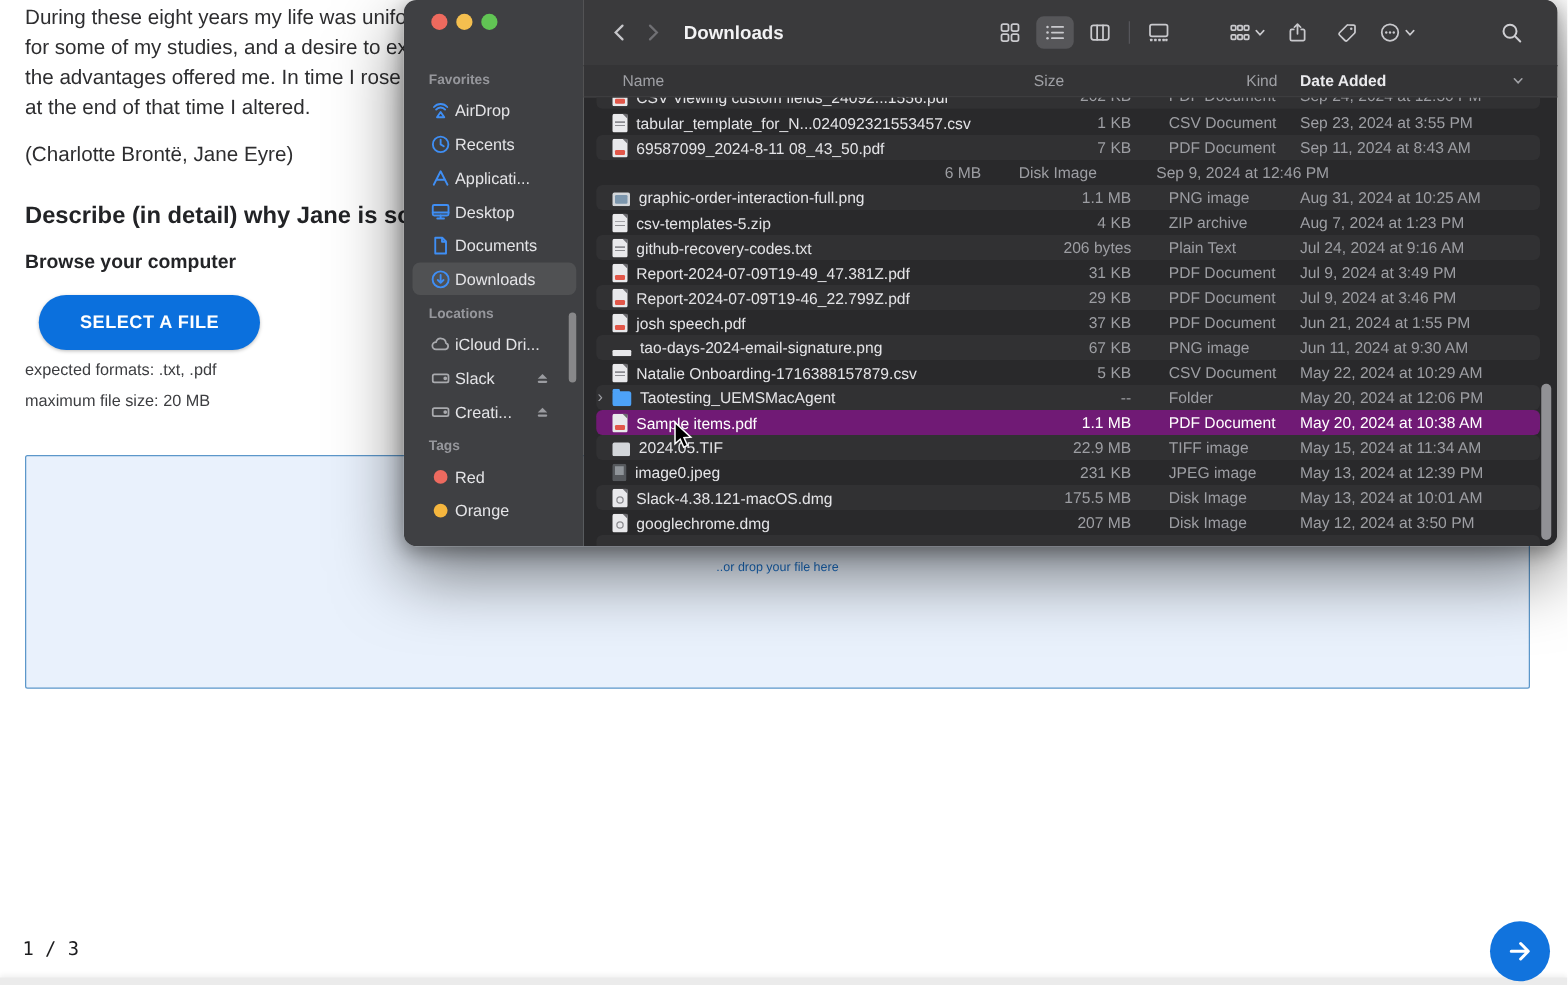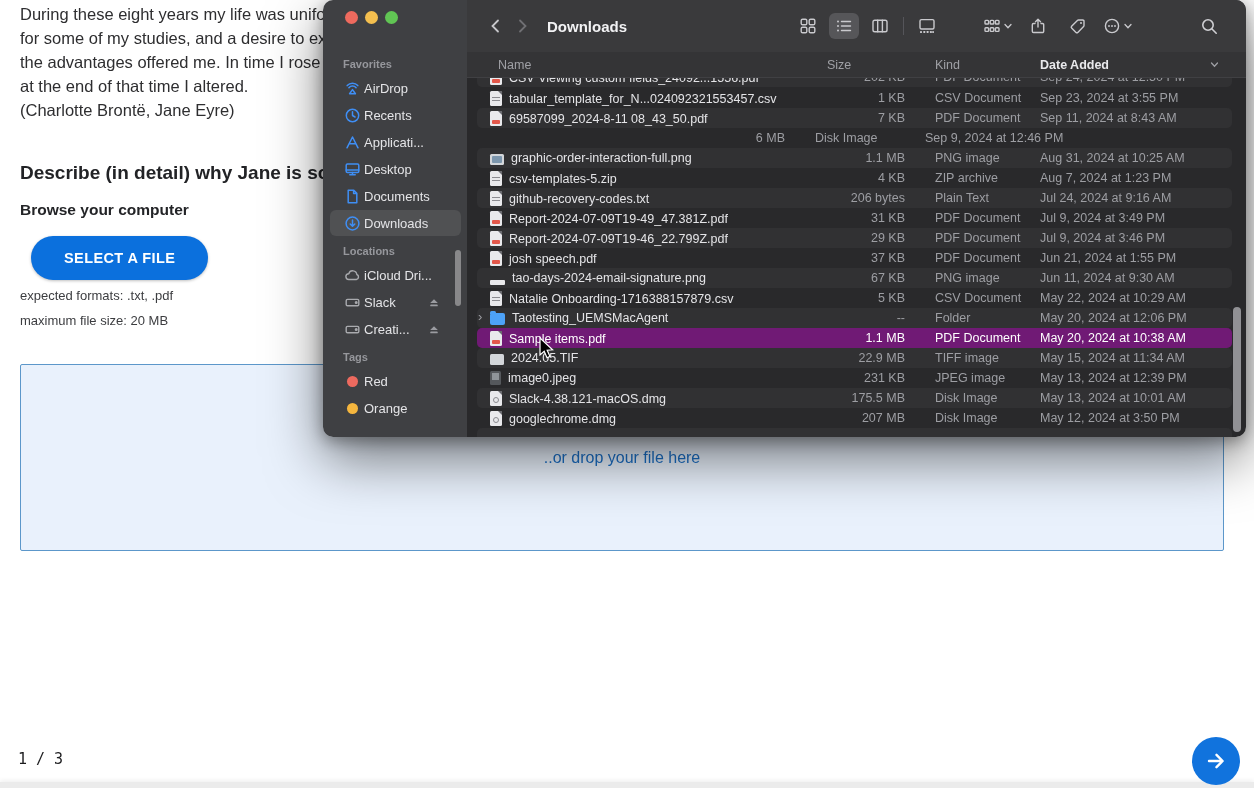--- a/index.html
+++ b/index.html
@@ -1,30 +1,30 @@
 <!DOCTYPE html>
 <html><head>
 <meta charset="utf-8">
 <style>
   html,body{margin:0;padding:0;background:#fff;}
   .stage{position:relative;width:1254px;height:788px;overflow:hidden;background:#ffffff;
          font-family:"Liberation Sans",sans-serif;}
   
   .quote{position:absolute;left:20px;top:2px;font-size:16.5px;color:#2e2e30;line-height:24px;white-space:nowrap;}
-  .qauthor{}
+  .qauthor{margin-top:14px;}
   .qheading{position:absolute;left:20px;top:162px;font-size:19px;font-weight:bold;color:#222326;white-space:nowrap;}
   .browse{position:absolute;left:20px;top:201px;font-size:15.5px;font-weight:bold;color:#232427;}
   .selectbtn{position:absolute;left:31px;top:236px;height:44px;padding:0 33px;border:none;border-radius:22px;
              background:#0b70dd;color:#fff;font-family:"Liberation Sans",sans-serif;font-size:14.5px;font-weight:bold;
              letter-spacing:.4px;cursor:pointer;box-shadow:0 1px 3px rgba(0,0,0,.25);}
   .meta1{position:absolute;left:20px;top:288px;font-size:13px;color:#3c3d40;}
   .meta2{position:absolute;left:20px;top:313px;font-size:13px;color:#3c3d40;}
   .dropzone{position:absolute;left:20px;top:364px;width:1202px;height:185px;background:#e9f1fc;
             border:1px solid #5c97ca;border-radius:2px;text-align:center;}
-  .dropzone span{display:inline-block;margin-top:84px;font-size:16px;color:#1b6fc6;}
+  .dropzone span{display:inline-block;margin-top:84px;font-size:10px;color:#1b6fc6;}
   .pageind{position:absolute;left:18px;top:750px;font-family:"DejaVu Sans Mono",monospace;font-size:15px;color:#1c1c1e;}
   .footerbar{position:absolute;left:0;bottom:0;width:100%;height:6px;background:#ebebeb;box-shadow:0 -2px 4px rgba(0,0,0,.06);}
   .nextbtn{position:absolute;left:1192px;top:737px;width:48px;height:48px;border-radius:50%;border:none;
            background:#1173dd;cursor:pointer;display:flex;align-items:center;justify-content:center;padding:0;}
   
   .finder{position:absolute;left:323px;top:0;width:923px;height:437px;border-radius:10px;overflow:hidden;
           box-shadow:0 22px 55px rgba(0,0,0,.5),0 4px 16px rgba(0,0,0,.35);display:flex;font-size:13px;}
   .sidebar{width:144px;flex:none;background:#3f4043;position:relative;color:#e4e4e7;}
   .tl{position:absolute;top:11px;width:13px;height:13px;border-radius:50%;}
   .tl.red{left:22px;background:#ee6a5e;} .tl.yel{left:42px;background:#f4bf4f;} .tl.grn{left:62px;background:#61c554;}
@@ -48,21 +48,21 @@
   .tbtn.active{background:#565659;}
   .vdiv{width:1px;height:18px;background:#55555a;margin:0 2px;}
   .actions{position:absolute;left:516px;display:flex;align-items:center;gap:10px;}
   .chev{margin-left:2px;display:flex;}
   .searchwrap{position:absolute;right:22px;display:flex;}
   .lheader{position:absolute;top:52px;left:0;right:0;height:25px;background:#343436;border-bottom:1px solid #404043;
            color:#9fa0a5;font-size:12.5px;display:grid;grid-template-columns:1fr 120px 115px 210px;
            align-items:center;padding:0 14px 0 10px;}
   .lheader .hname{padding-left:21px;}
   .lheader .hsize{padding-left:40px;}
-  .lheader .hkind{padding-left:28px;}
+  .lheader .hkind{padding-left:28px;text-align:right;}
   .lheader .hdate{padding-left:18px;color:#e9e9ec;font-weight:bold;display:flex;align-items:center;gap:20px;}
   .hchev{margin-left:auto;margin-right:12px;display:flex;color:#9fa0a5;}
   .rows{position:absolute;top:78px;left:0;right:0;bottom:0;padding:0 14px 0 10px;overflow:hidden;}
   .frow{display:grid;grid-template-columns:1fr 120px 115px 210px;align-items:center;height:20px;border-radius:5px;
         color:#9d9ea3;font-size:12.5px;}
   .frow.stripe{background:#313133;}
   .frow.selected{background:#701a75;color:#fff;}
   .frow.selected .fname{color:#fff;}
   .rowclip-top{height:10px;overflow:hidden;}
   .rowclip-top .frow{margin-top:-11px;}

